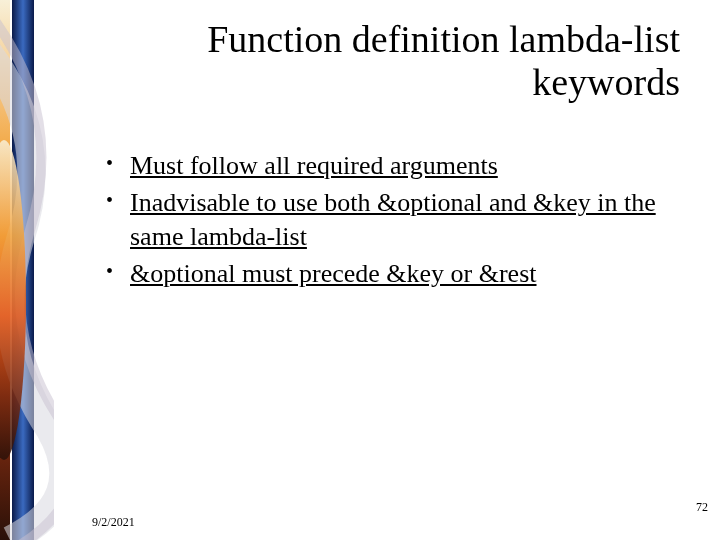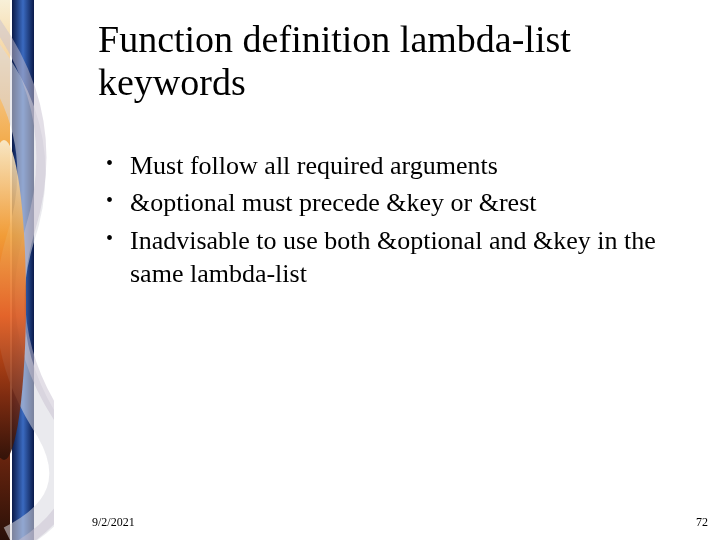--- a/index.html
+++ b/index.html
@@ -20,29 +20,30 @@
   .sidebar svg { width: 54px; height: 540px; display: block; }
   .content {
     position: absolute;
     left: 54px; top: 0;
     width: 666px; height: 540px;
     padding: 18px 30px 0 34px;
   }
   .title {
     font-size: 38px;
     line-height: 1.12;
-    text-align: left;
+    text-align: right;
     margin: 0 10px 46px 10px;
     font-weight: 400;
   }
   .bullets {
     list-style: none;
     font-size: 26px;
     line-height: 1.28;
     padding-left: 22px;
+    text-decoration: underline;
   }
   .bullets li {
     position: relative;
     padding-left: 20px;
     margin-bottom: 4px;
   }
   .bullets li::before {
     content: "•";
     position: absolute;
     left: -4px;
@@ -50,21 +51,21 @@
     font-size: 20px;
   }
   .footer {
     position: absolute;
     left: 54px; bottom: 10px;
     width: 660px;
     font-size: 12px;
     font-family: "Times New Roman", Times, serif;
   }
   .footer .date { position: absolute; left: 38px; bottom: 0; }
-  .footer .page { position: absolute; right: 6px; bottom: 0; text-align: center; }
+  .footer .page { position: absolute; right: 6px; bottom: 15px; text-align: center; }
 </style>
 </head>
 <body>
 
 <div class="sidebar">
   <svg viewBox="0 0 54 540" preserveAspectRatio="none">
     <defs>
       <linearGradient id="warm" x1="0" y1="0" x2="0" y2="1">
         <stop offset="0%" stop-color="#f8f0d8"></stop>
         <stop offset="30%" stop-color="#f2a23a"></stop>
@@ -86,21 +87,21 @@
     <path d="M -40 20 Q 60 120 20 240 Q -10 340 50 430 Q 90 500 10 540" stroke="#d8d8e0" stroke-width="28" fill="none" opacity="0.55"></path>
     <path d="M -30 -10 Q 70 100 30 230 Q 0 330 60 420 Q 100 495 20 545" stroke="#c8c0d0" stroke-width="10" fill="none" opacity="0.5"></path>
     <ellipse cx="4" cy="300" rx="22" ry="160" fill="url(#warm)" opacity="0.85"></ellipse>
   </svg>
 </div>
 
 <div class="content">
   <h1 class="title">Function definition lambda-list keywords</h1>
   <ul class="bullets">
     <li><span>Must follow all required arguments</span></li>
+    <li><span>Inadvisable to use both &amp;optional and &amp;key in the same lambda-list</span></li>
     <li><span>&amp;optional must precede &amp;key or &amp;rest</span></li>
-    <li><span>Inadvisable to use both &amp;optional and &amp;key in the same lambda-list</span></li>
   </ul>
 </div>
 
 <div class="footer">
   <span class="date">9/2/2021</span>
   <span class="page">72</span>
 </div>
 
 </body></html>

